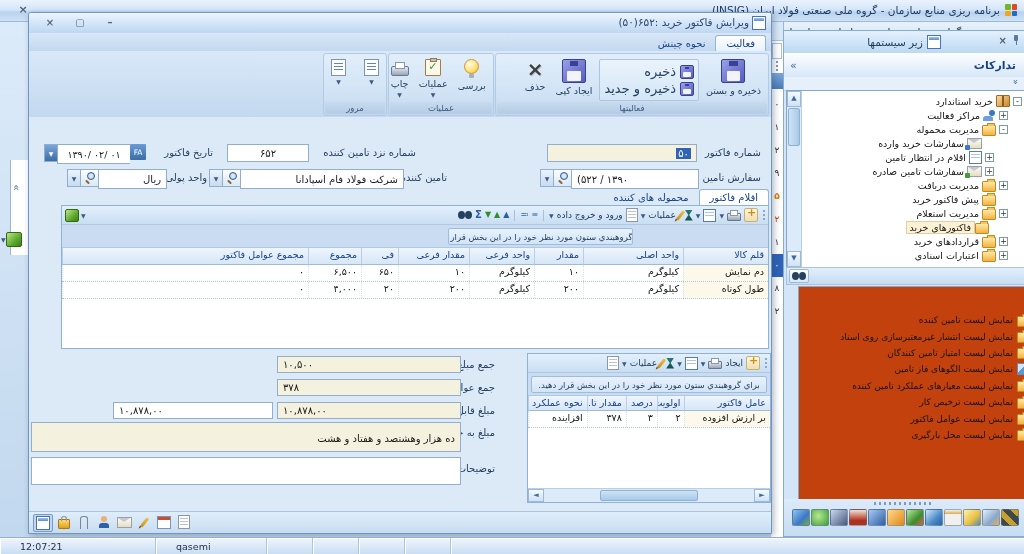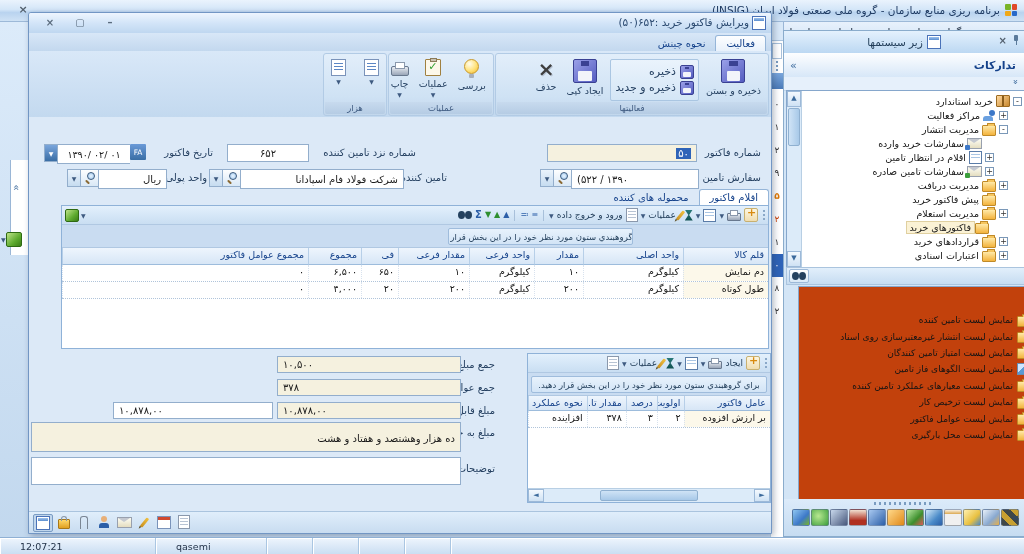--- a/index.html
+++ b/index.html
@@ -73,21 +73,21 @@
   .wbtn{position:absolute;top:3px;width:18px;height:14px;text-align:center;color:#5a6b7d;font-size:10px;font-weight:bold;line-height:13px}
   .dtabs{position:absolute;left:0;top:20px;right:0;height:18px;background:linear-gradient(#d8e7f7,#c3d8ee);border-bottom:1px solid #95b5d8;display:flex;align-items:flex-end;padding-right:5px}
   .dtab{font-size:10px;color:#15428b;padding:2px 10px;border-radius:3px 3px 0 0}
   .dtab.act{background:linear-gradient(#fdfeff,#e8f1fb);border:1px solid #95b5d8;border-bottom:none}
   .ribbon{position:absolute;left:0;top:38px;right:0;height:66px;background:linear-gradient(#d9e8f8,#c3d9ef)}
   .rgroup{position:absolute;top:2px;height:61px;border:1px solid #b2cbe5;border-radius:3px;background:linear-gradient(#e2eefa,#cfe2f4 70%,#c2d7ec)}
   .rglabel{position:absolute;left:1px;right:1px;bottom:1px;height:12px;background:linear-gradient(#c7daee,#b5cce4);border-radius:0 0 2px 2px;text-align:center;font-size:8.5px;color:#3e5a80;line-height:12px}
   .rgbody{position:absolute;left:2px;right:2px;top:1px;bottom:14px;display:flex;align-items:flex-start;padding-top:2px}
   .rbig{display:flex;flex-direction:column;align-items:center;gap:2px;padding:2px 5px;font-size:9.5px;color:#254061;white-space:nowrap}
   .rstack{display:flex;flex-direction:column;justify-content:center;gap:2px;margin:2px 2px;padding:2px 4px;height:36px;background:linear-gradient(#eaf3fc,#d4e6f6);border:1px solid #aac6e2;border-radius:2px}
-  .rsmall{display:flex;align-items:flex-start;gap:4px;font-size:11px;color:#254061;white-space:nowrap}
+  .rsmall{display:flex;align-items:flex-end;gap:4px;font-size:13px;color:#254061;white-space:nowrap}
   .drop{font-size:6px;color:#3e5a80}
   
   .lbl{font-size:10px;color:#254061;white-space:nowrap}
   .tf{background:#fff;border:1px solid #93aecc;height:18px;display:flex;align-items:center;font-size:10px;color:#1a1a1a;padding:0 5px}
   .beige{background:#f5f1df}
   .combo{display:flex;direction:rtl;height:18px}
   .sbtn{width:18px;height:18px;background:linear-gradient(#fdfeff,#d9e8f6);border:1px solid #93aecc;border-right:none;display:flex;align-items:center;justify-content:center;box-sizing:border-box}
   .dbtn{width:13px;height:18px;background:linear-gradient(#eaf3fc,#c6dcf0);border:1px solid #93aecc;border-right:none;display:flex;align-items:center;justify-content:center;box-sizing:border-box}
   .itabs{position:absolute;display:flex;height:18px;align-items:flex-end}
   
@@ -248,21 +248,21 @@
           <span class="lab">خرید استاندارد</span>
         </div>
       <div class="titem" style="padding-right:16px">
           <span class="tg">+</span>
           <span class="ippl"></span>
           <span class="lab">مراکز فعالیت</span>
         </div>
       <div class="titem" style="padding-right:16px">
           <span class="tg">-</span>
           <span class="ifolder"></span>
-          <span class="lab">مدیریت انتشار</span>
+          <span class="lab">مدیریت محموله</span>
         </div>
       <div class="titem" style="padding-right:30px">
           <span class="tgspace"></span>
           <span class="imail badge-b"></span>
           <span class="lab">سفارشات خرید وارده</span>
         </div>
       <div class="titem" style="padding-right:30px">
           <span class="tg">+</span>
           <span class="igrid"></span>
           <span class="lab">اقلام در انتظار تامین</span>
@@ -442,21 +442,21 @@
       <div class="rgbody" style="justify-content:center;gap:8px">
         <div class="rbig">
             <span class="irep"></span>
             <span class="drop">▼</span>
           </div>
         <div class="rbig">
             <span class="irep"></span>
             <span class="drop">▼</span>
           </div>
       </div>
-      <div class="rglabel">هزار</div>
+      <div class="rglabel">مرور</div>
     </div>
   </div>
 
   <span class="abs lbl" style="right:10px;top:134px">شماره فاکتور</span>
   <div class="abs tf beige" style="right:74px;top:131px;width:150px;justify-content:flex-start">
       <span class="sel50">۵۰</span>
     </div>
   <span class="abs lbl" style="right:355px;top:134px">شماره نزد تامین کننده</span>
   <div class="abs tf" style="right:462px;top:131px;width:82px;justify-content:center">
       <span dir="ltr">۶۵۲</span>

